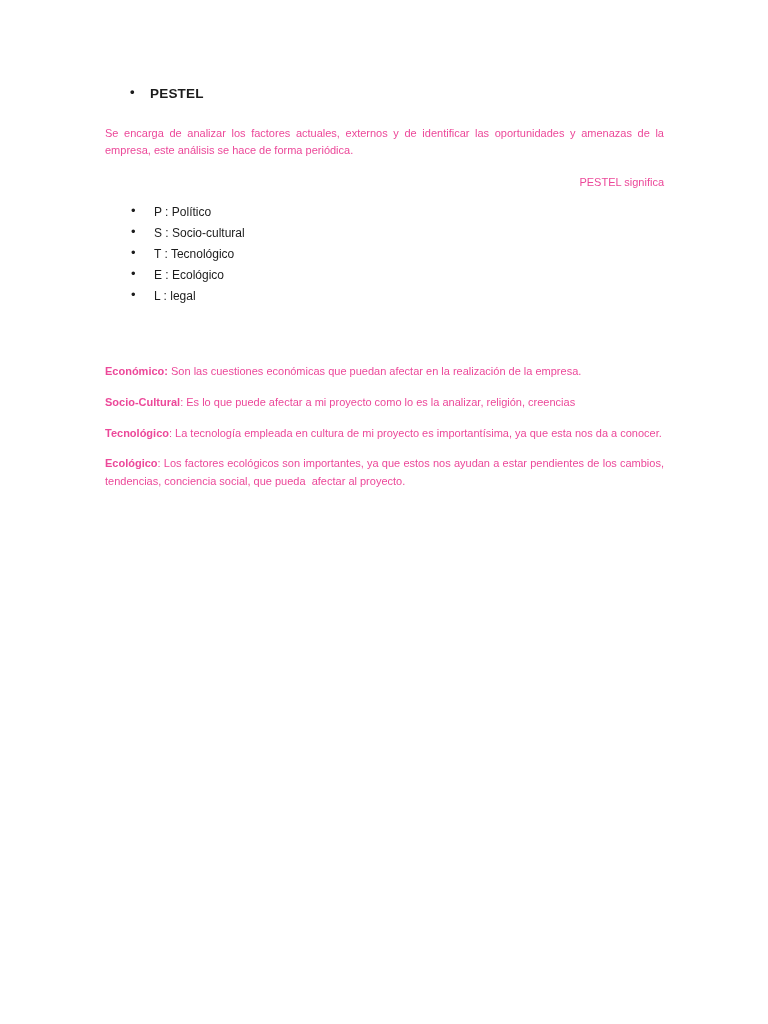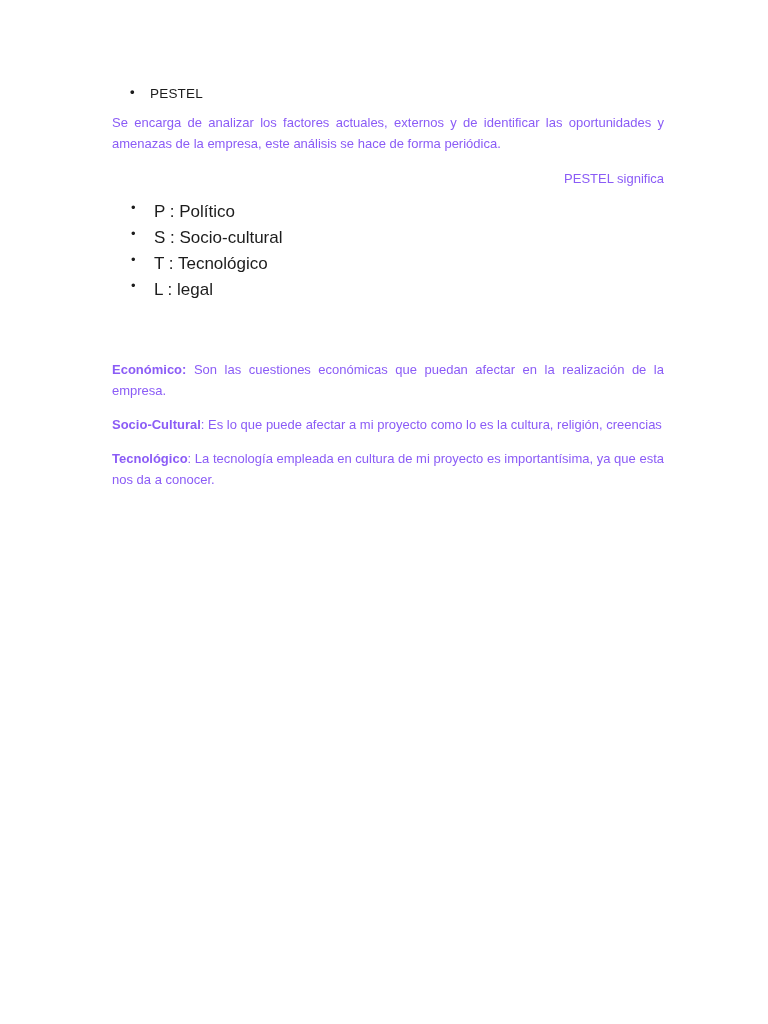--- a/index.html
+++ b/index.html
@@ -34,63 +34,63 @@
   
   .heading-list {
     list-style: none;
     margin: 0 0 0 0;
     padding: 0;
   }
   .heading-item {
     position: relative;
     padding-left: 46px;
     font-size: 13.5px;
-    font-weight: normal;
+    font-weight: bold;
     line-height: 1.45;
     letter-spacing: 0.2px;
-    margin-bottom: 8px;
+    margin-bottom: 21px;
   }
   .heading-item::before {
     content: "\2022";
     position: absolute;
     left: 26px;
     top: -1px;
     font-size: 13px;
     font-weight: bold;
     color: #1c1c1c;
   }
 
   
   p.para {
-    margin: 0 0 14px 8px;
-    font-size: 13px;
+    margin: 0 0 14px 1px;
+    font-size: 11px;
     line-height: 1.62;
     text-align: justify;
     text-justify: inter-word;
-    color: #8b5cf6;
+    color: #ec4899;
   }
 
   p.para.no-justify {
     text-align: right;
   }
 
   p.para b {
     font-weight: bold;
   }
 
   
   .meaning-list {
     list-style: none;
     margin: 8px 0 0 0;
     padding: 0;
   }
   .meaning-item {
     position: relative;
     padding-left: 50px;
-    font-size: 17px;
+    font-size: 12px;
     line-height: 1.0;
     margin-bottom: 9px;
     color: #1c1c1c;
   }
   .meaning-item::before {
     content: "\2022";
     position: absolute;
     left: 27px;
     top: -2px;
     font-size: 13px;
@@ -113,40 +113,44 @@
     </ul>
 
     <p class="para">Se encarga de analizar los factores actuales, externos y de identificar las oportunidades y amenazas de la empresa, este análisis se hace de forma periódica.</p>
 
     <p class="para no-justify">PESTEL significa</p>
 
     <ul class="meaning-list">
       <li class="meaning-item">P : Político</li>
       <li class="meaning-item">S : Socio-cultural</li>
       <li class="meaning-item">T : Tecnológico</li>
+      <li class="meaning-item">E : Ecológico</li>
       <li class="meaning-item">L : legal</li>
     </ul>
 
     <div class="gap-large"></div>
 
     <div class="defs">
 
 
       <p class="para">
         <b>Económico:</b><span> Son las cuestiones económicas que puedan afectar en la realización de la empresa.</span>
       </p>
 
       <p class="para">
-        <b>Socio-Cultural</b><span>: Es lo que puede afectar a mi proyecto como lo es la cultura, religión, creencias</span>
+        <b>Socio-Cultural</b><span>: Es lo que puede afectar a mi proyecto como lo es la analizar, religión, creencias</span>
       </p>
 
       <p class="para">
         <b>Tecnológico</b><span>: La tecnología empleada en cultura de mi proyecto es importantísima, ya que esta nos da a conocer.</span>
       </p>
 
+      <p class="para">
+        <b>Ecológico</b><span style="white-space: pre-wrap;">: Los factores ecológicos son importantes, ya que estos nos ayudan a estar pendientes de los cambios, tendencias, conciencia social, que pueda  afectar al proyecto.</span>
+      </p>
 
 
     </div>
 
     <div class="gap-medium"></div>
 
 
   </div>
 </div>
 

